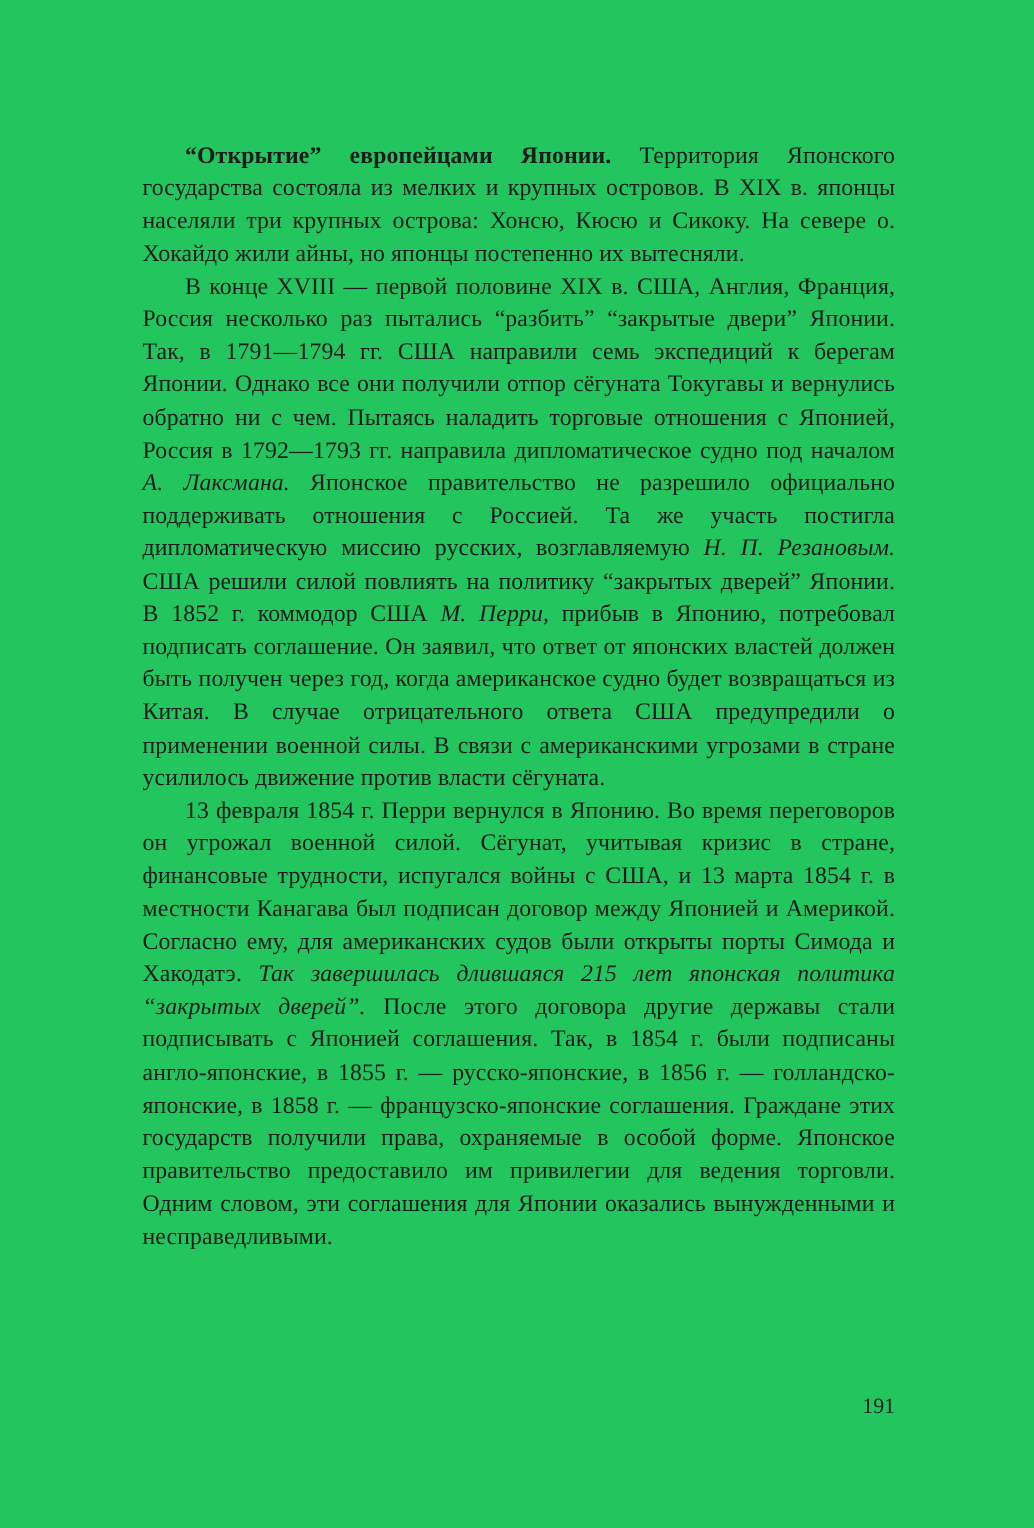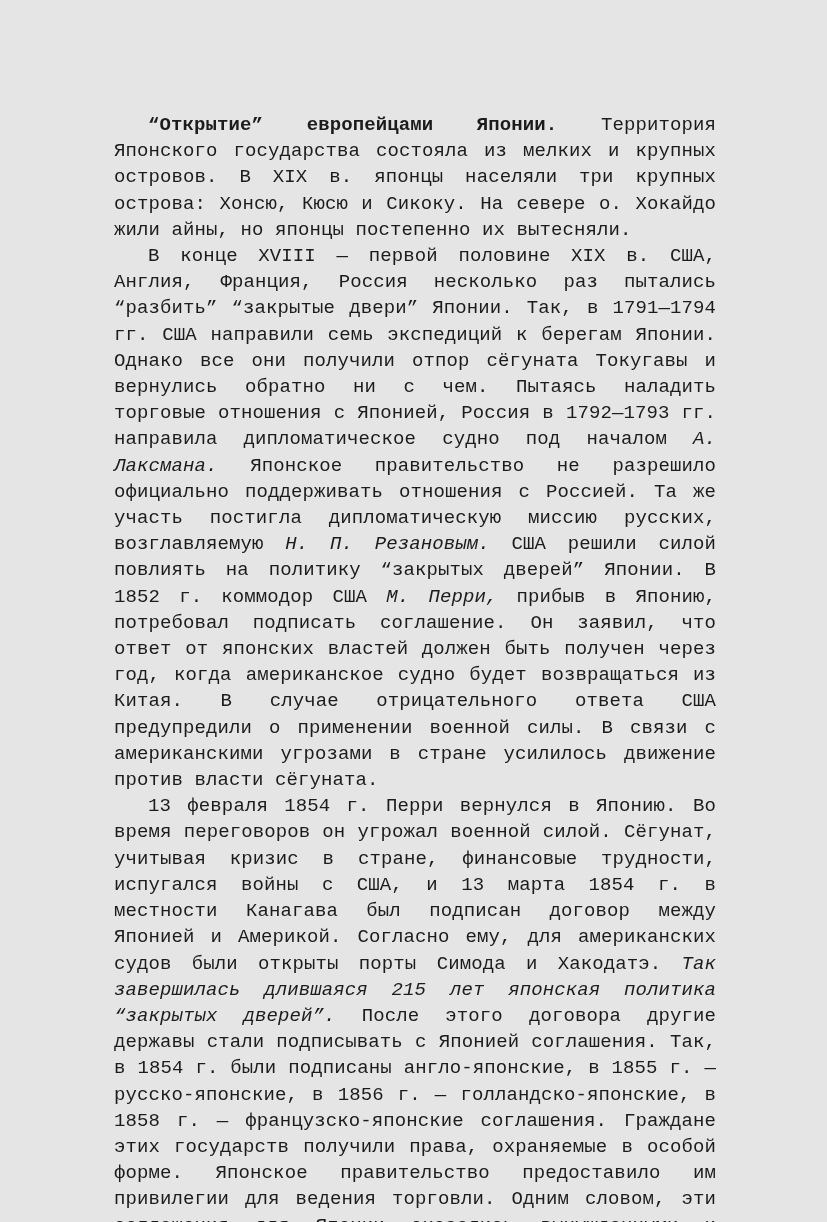--- a/index.html
+++ b/index.html
@@ -4,23 +4,23 @@
 <style>
   html, body {
     margin: 0;
     padding: 0;
     background: #ffffff;
   }
   .page {
     position: relative;
     width: 827px;
     height: 1222px;
-    background: #e5e5e5;
+    background: #22c55e;
     overflow: hidden;
-    font-family: Liberation Mono, monospace;
+    font-family: Liberation Serif, serif;
     color: #1c1c1c;
   }
   .text-block {
     position: absolute;
     left: 114px;
     top: 112px;
     width: 602px;
   }
   .text-block p {
     margin: 0;
@@ -46,13 +46,14 @@
 </style>
 </head>
 <body>
 
 <div class="page">
   <div class="text-block" id="text-block">
       <p><span class="bold">“Открытие” европейцами Японии.</span><span> Территория Японского государства состояла из мелких и крупных островов. В XIX в. японцы населяли три крупных острова: Хонсю, Кюсю и Сикоку. На севере о. Хокайдо жили айны, но японцы постепенно их вытесняли.</span></p>
       <p><span>В конце XVIII — первой половине XIX в. США, Англия, Франция, Россия несколько раз пытались “разбить” “закрытые двери” Японии. Так, в 1791—1794 гг. США направили семь экспедиций к берегам Японии. Однако все они получили отпор сёгуната Токугавы и вернулись обратно ни с чем. Пытаясь наладить торговые отношения с Японией, Россия в 1792—1793 гг. направила дипломатическое судно под началом </span><span class="italic">А. Лаксмана.</span><span> Японское правительство не разрешило официально поддерживать отношения с Россией. Та же участь постигла дипломатическую миссию русских, возглавляемую </span><span class="italic">Н. П. Резановым.</span><span> США решили силой повлиять на политику “закрытых дверей” Японии. В 1852 г. коммодор США </span><span class="italic">М. Перри,</span><span> прибыв в Японию, потребовал подписать соглашение. Он заявил, что ответ от японских властей должен быть получен через год, когда американское судно будет возвращаться из Китая. В случае отрицательного ответа США предупредили о применении военной силы. В связи с американскими угрозами в стране усилилось движение против власти сёгуната.</span></p>
       <p><span>13 февраля 1854 г. Перри вернулся в Японию. Во время переговоров он угрожал военной силой. Сёгунат, учитывая кризис в стране, финансовые трудности, испугался войны с США, и 13 марта 1854 г. в местности Канагава был подписан договор между Японией и Америкой. Согласно ему, для американских судов были открыты порты Симода и Хакодатэ. </span><span class="italic">Так завершилась длившаяся 215 лет японская политика “закрытых дверей”.</span><span> После этого договора другие державы стали подписывать с Японией соглашения. Так, в 1854 г. были подписаны англо-японские, в 1855 г. — русско-японские, в 1856 г. — голландско-японские, в 1858 г. — французско-японские соглашения. Граждане этих государств получили права, охраняемые в особой форме. Японское правительство предоставило им привилегии для ведения торговли. Одним словом, эти соглашения для Японии оказались вынужденными и несправедливыми.</span></p>
     </div>
+  <div class="page-number">191</div>
 </div>
 
 </body></html>

